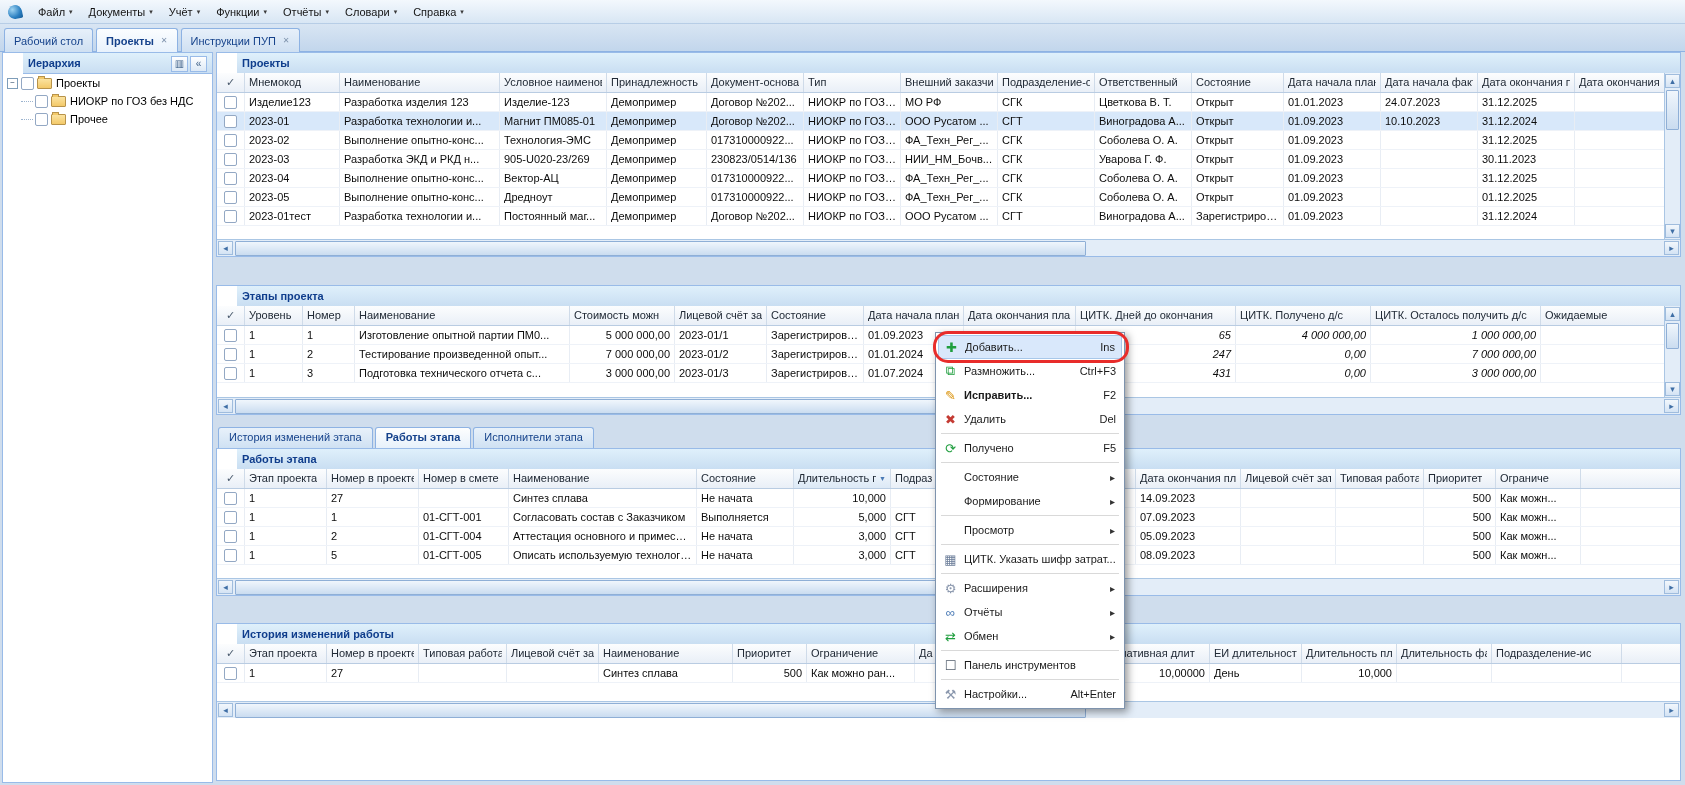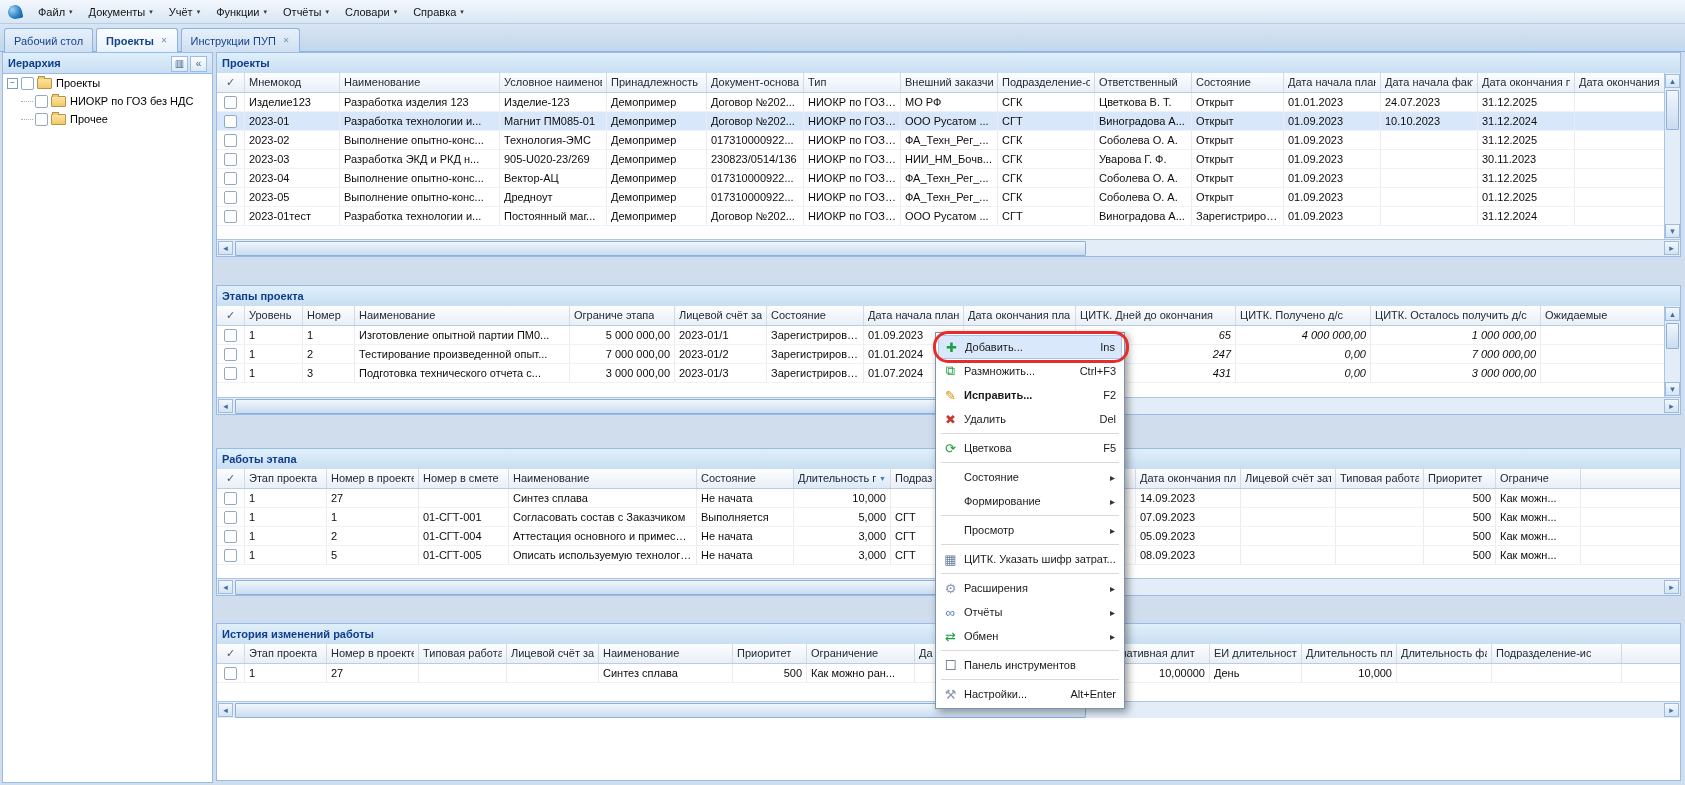--- a/index.html
+++ b/index.html
@@ -22,21 +22,21 @@
   .wtab{display:flex;align-items:center;gap:7px;padding:0 9px;height:23px;
     border:1px solid #8db2e3;border-bottom:none;border-radius:3px 3px 0 0;
     background:linear-gradient(#e7f0fa,#cfe0f2);color:#15428b;}
   .wtab.active{background:linear-gradient(#fbfdff,#e8f2fc);font-weight:bold;}
   .wclose{font-size:8px;color:#7f93ad;line-height:8px;}
 
   
   .panel{position:absolute;background:#fff;border:1px solid #99bbe8;box-sizing:border-box;}
   .panel-hd{height:20px;line-height:19px;background:linear-gradient(#dff0fb,#c9def2);
     border-bottom:1px solid #99bbe8;color:#0f3d8c;font-weight:bold;padding:0 5px;
-    display:flex;justify-content:space-between;align-items:center;}
+    display:flex;justify-content:space-between;align-items:center;margin-left:20px;}
   .hd-tools .tool{display:inline-block;width:15px;height:14px;line-height:13px;text-align:center;
     font-size:10px;font-weight:normal;color:#3b5e86;border:1px solid #99bbe8;
     background:linear-gradient(#ffffff,#dce9f6);margin-left:2px;}
 
   .main{position:absolute;left:216px;top:52px;width:1467px;height:731px;}
 
   
   .tree-row{height:18px;display:flex;align-items:center;white-space:nowrap;}
   .expander{width:9px;height:9px;border:1px solid #7e9db9;background:#fff;font-size:8px;
     line-height:7px;text-align:center;color:#2d4a66;margin-right:3px;flex:none;}
@@ -396,21 +396,21 @@
             <div class="hcell" style="width: 58px;">
               <span class="hlab">Уровень</span>
             </div>
             <div class="hcell" style="width: 52px;">
               <span class="hlab">Номер</span>
             </div>
             <div class="hcell" style="width: 215px;">
               <span class="hlab">Наименование</span>
             </div>
             <div class="hcell" style="width: 105px;">
-              <span class="hlab">Ограниче этапа</span>
+              <span class="hlab">Стоимость можн</span>
             </div>
             <div class="hcell" style="width: 92px;">
               <span class="hlab">Лицевой счёт затрат</span>
             </div>
             <div class="hcell" style="width: 97px;">
               <span class="hlab">Состояние</span>
             </div>
             <div class="hcell" style="width: 100px;">
               <span class="hlab">Дата начала план</span>
             </div>
@@ -489,20 +489,21 @@
         <span class="vthumb" style="height:26px"></span>
         <span class="varrow d">▾</span>
       </div>
       <div class="hscroll">
         <span class="sarrow l">◂</span>
         <span class="sthumb"></span>
         <span class="sarrow r">▸</span>
       </div>
     </div>
 
+    <div class="subtabs" id="work-tabs" style="top:372px;height:24px"><span class="subtab"><span class="subtab-label">История изменений этапа</span></span><span class="subtab active"><span class="subtab-label">Работы этапа</span></span><span class="subtab"><span class="subtab-label">Исполнители этапа</span></span></div>
 
     <div class="panel" id="works-panel" style="left:0;top:396px;width:1465px;height:148px">
       <div class="panel-hd">
         <span>Работы этапа</span>
       </div>
       <div class="grid">
           <div class="grid-hd">
             <div class="hcell chk" style="width: 28px;">✓</div>
             <div class="hcell" style="width: 82px;">
               <span class="hlab">Этап проекта</span>
@@ -727,21 +728,21 @@
         <span class="mshort">F2</span>
       </div>
       <div class="mitem">
         <span class="micon" style="color: rgb(196, 59, 51);">✖</span>
         <span class="mlabel">Удалить</span>
         <span class="mshort">Del</span>
       </div>
       <div class="msep"></div>
       <div class="mitem">
         <span class="micon" style="color: rgb(31, 158, 62);">⟳</span>
-        <span class="mlabel">Цветкова</span>
+        <span class="mlabel">Получено</span>
         <span class="mshort">F5</span>
       </div>
       <div class="msep"></div>
       <div class="mitem">
         <span class="micon"></span>
         <span class="mlabel">Состояние</span>
         <span class="marrow">▸</span>
       </div>
       <div class="mitem">
         <span class="micon"></span>

